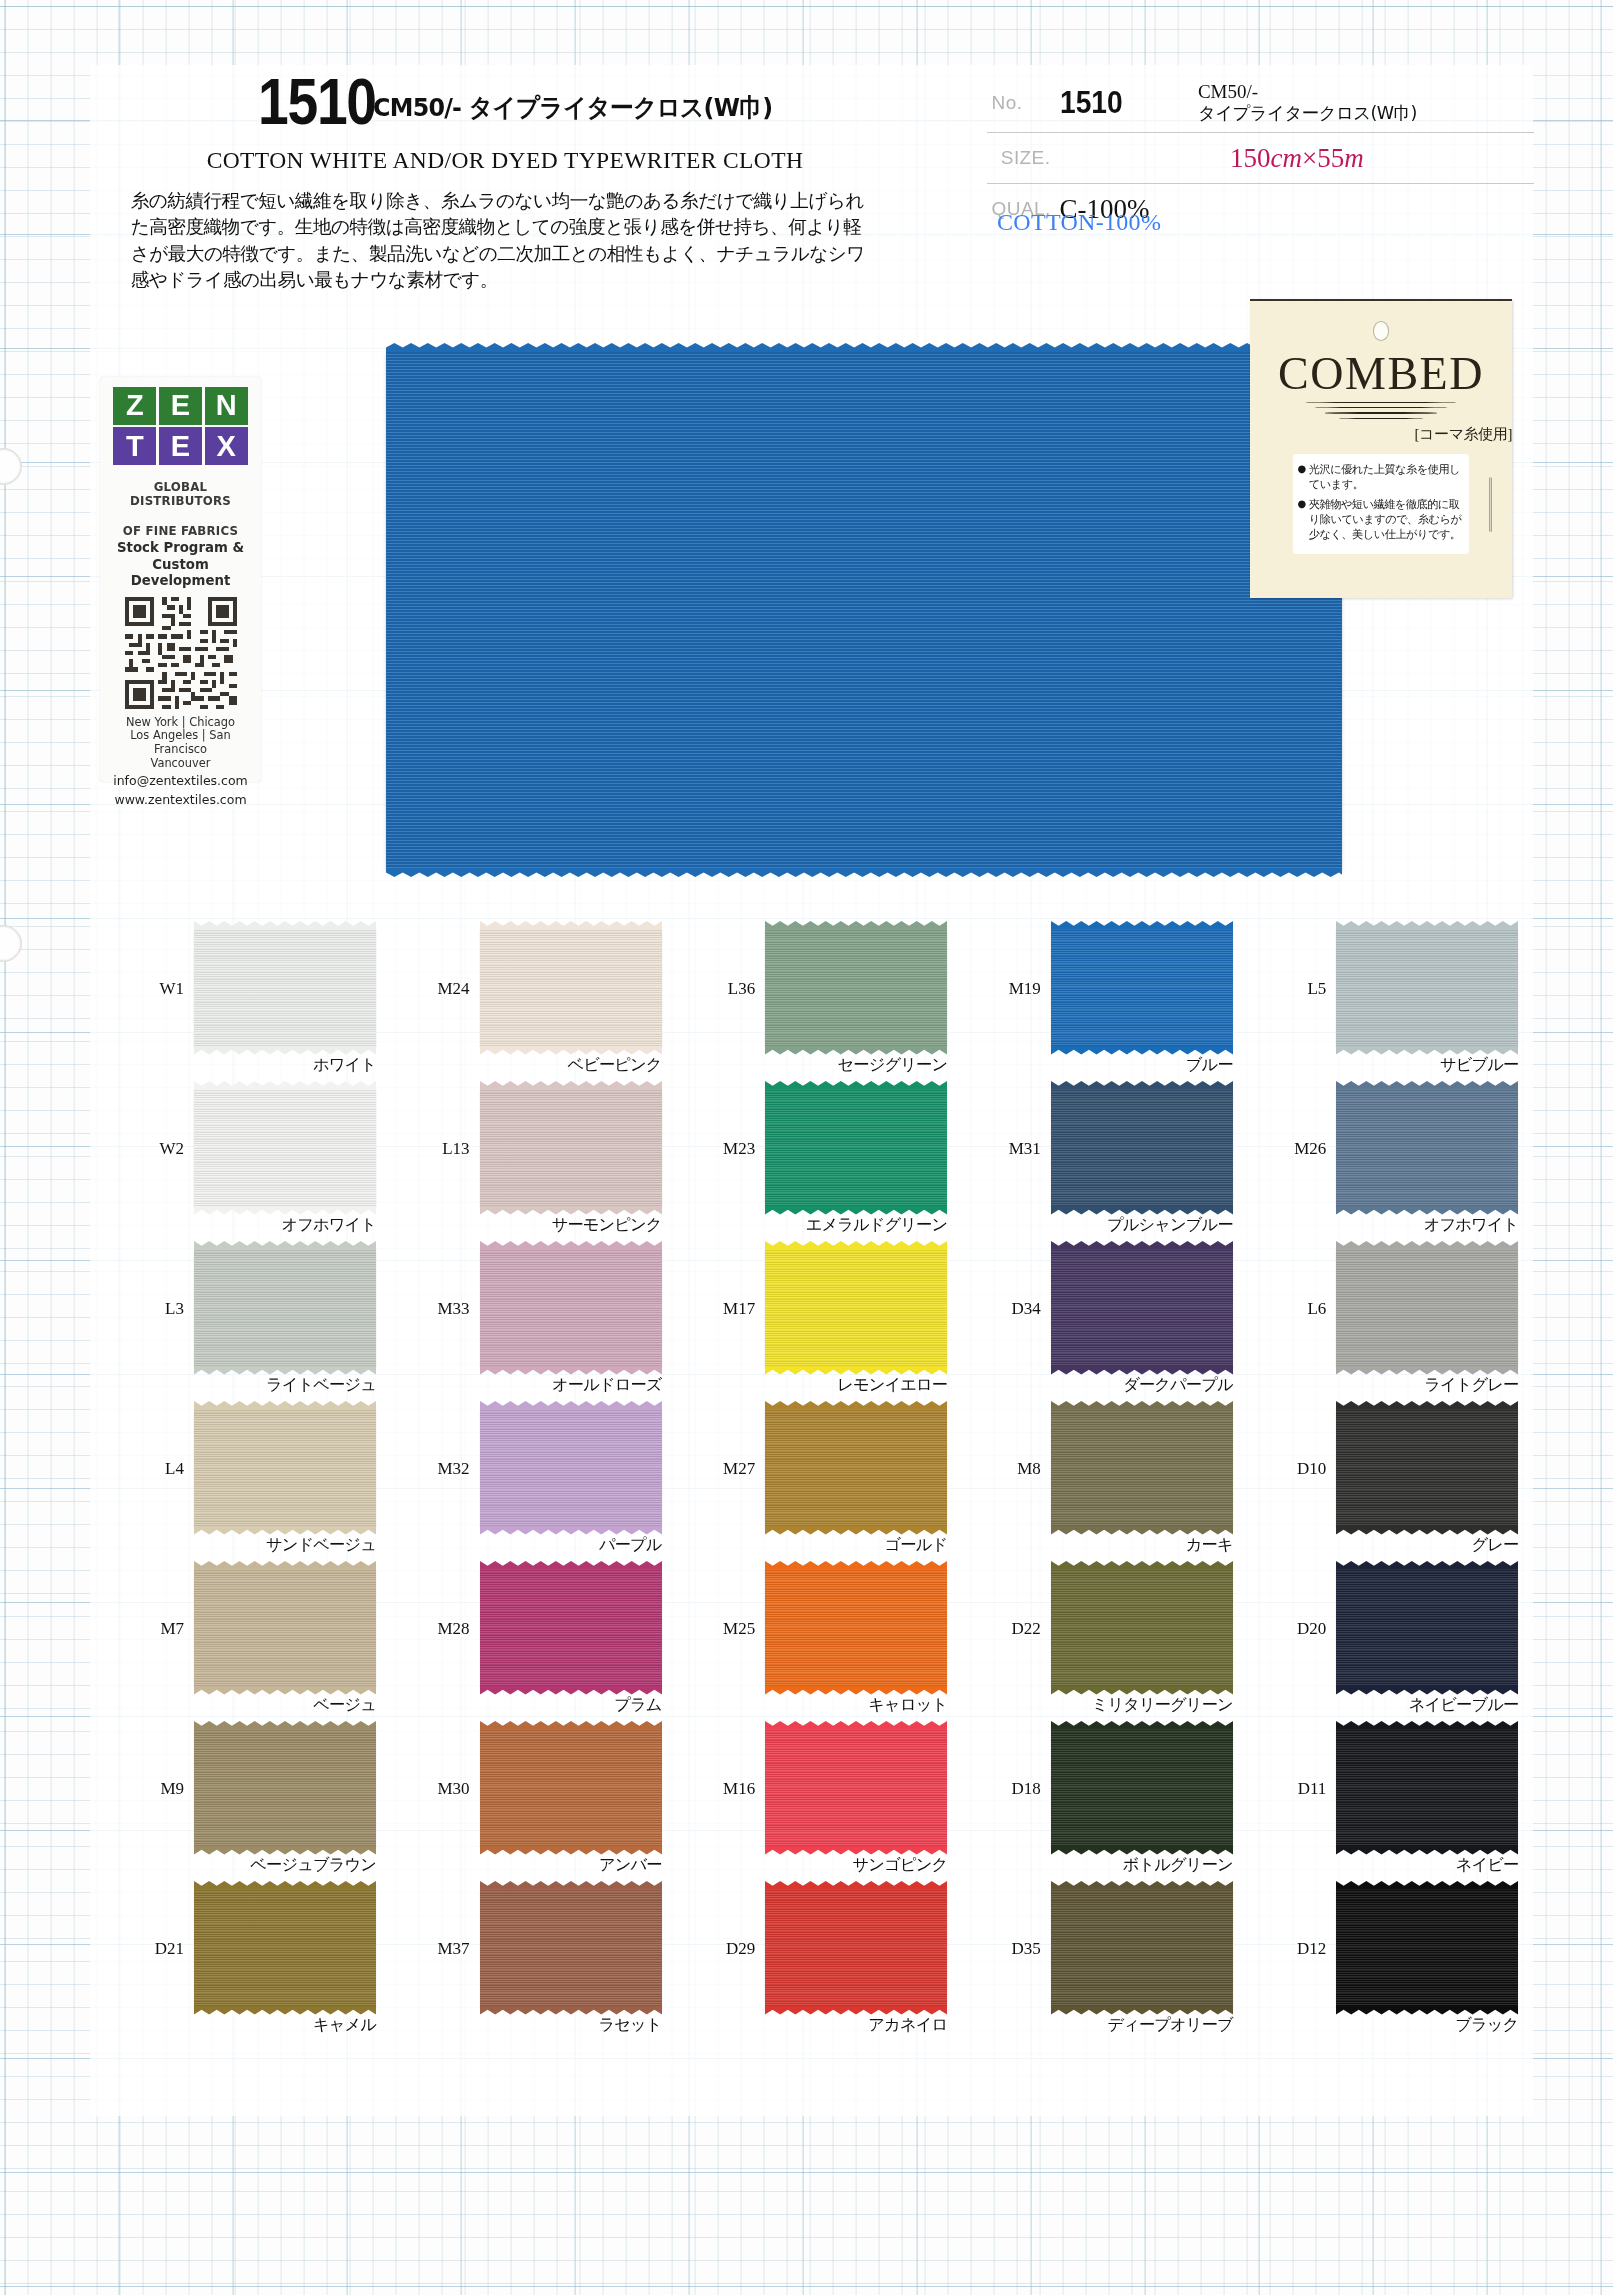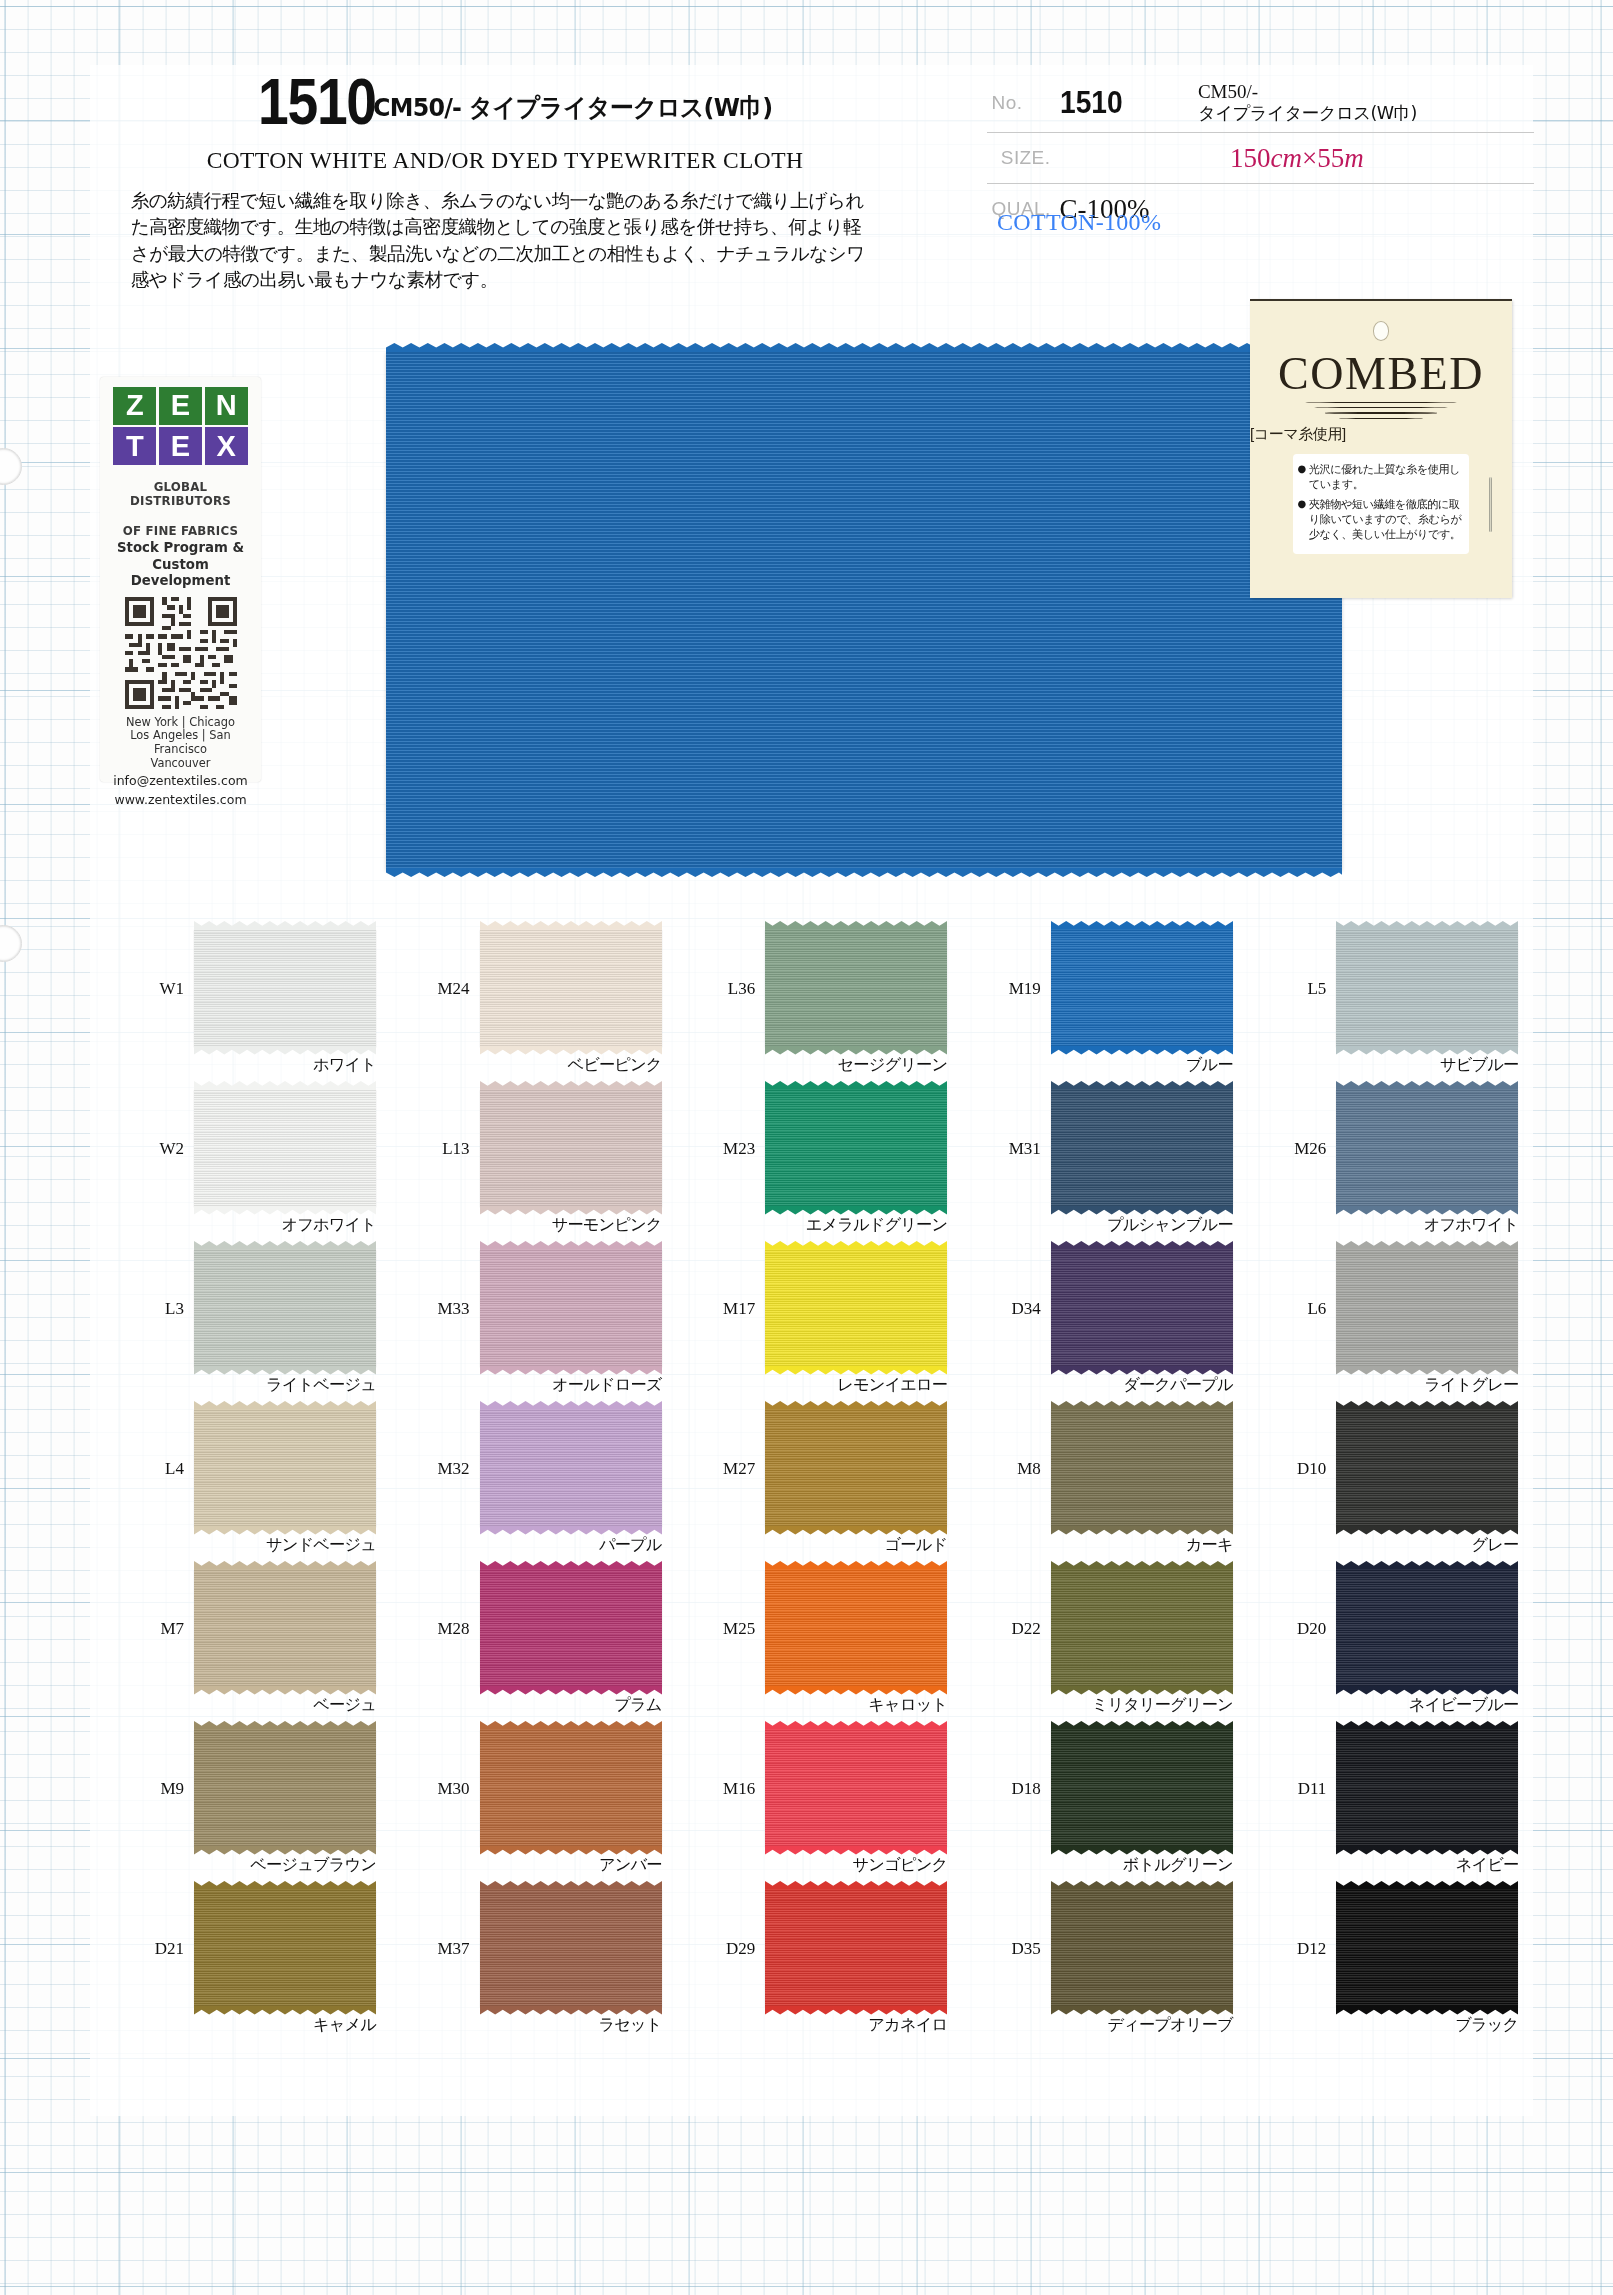--- a/index.html
+++ b/index.html
@@ -281,24 +281,24 @@
   }
   .combed-rule span {
     position: absolute;
     left: 50%;
     transform: translateX(-50%);
     height: 1.5px;
     background: #2a2318;
     border-radius: 50%;
   }
   .combed-sub {
-    font-family: Liberation Sans, sans-serif;
+    font-family: Liberation Serif, serif;
     font-size: 15px;
     color: #2a2318;
-    text-align: left;
+    text-align: right;
     letter-spacing: -0.4px;
     margin-top: 3px;
   }
   .combed-box {
     background: #ffffff;
     width: 176px;
     margin: 10.6px auto 0;
     border-radius: 3.8px;
     padding: 7.6px 7.6px 7.6px 4.6px;
     box-sizing: border-box;

